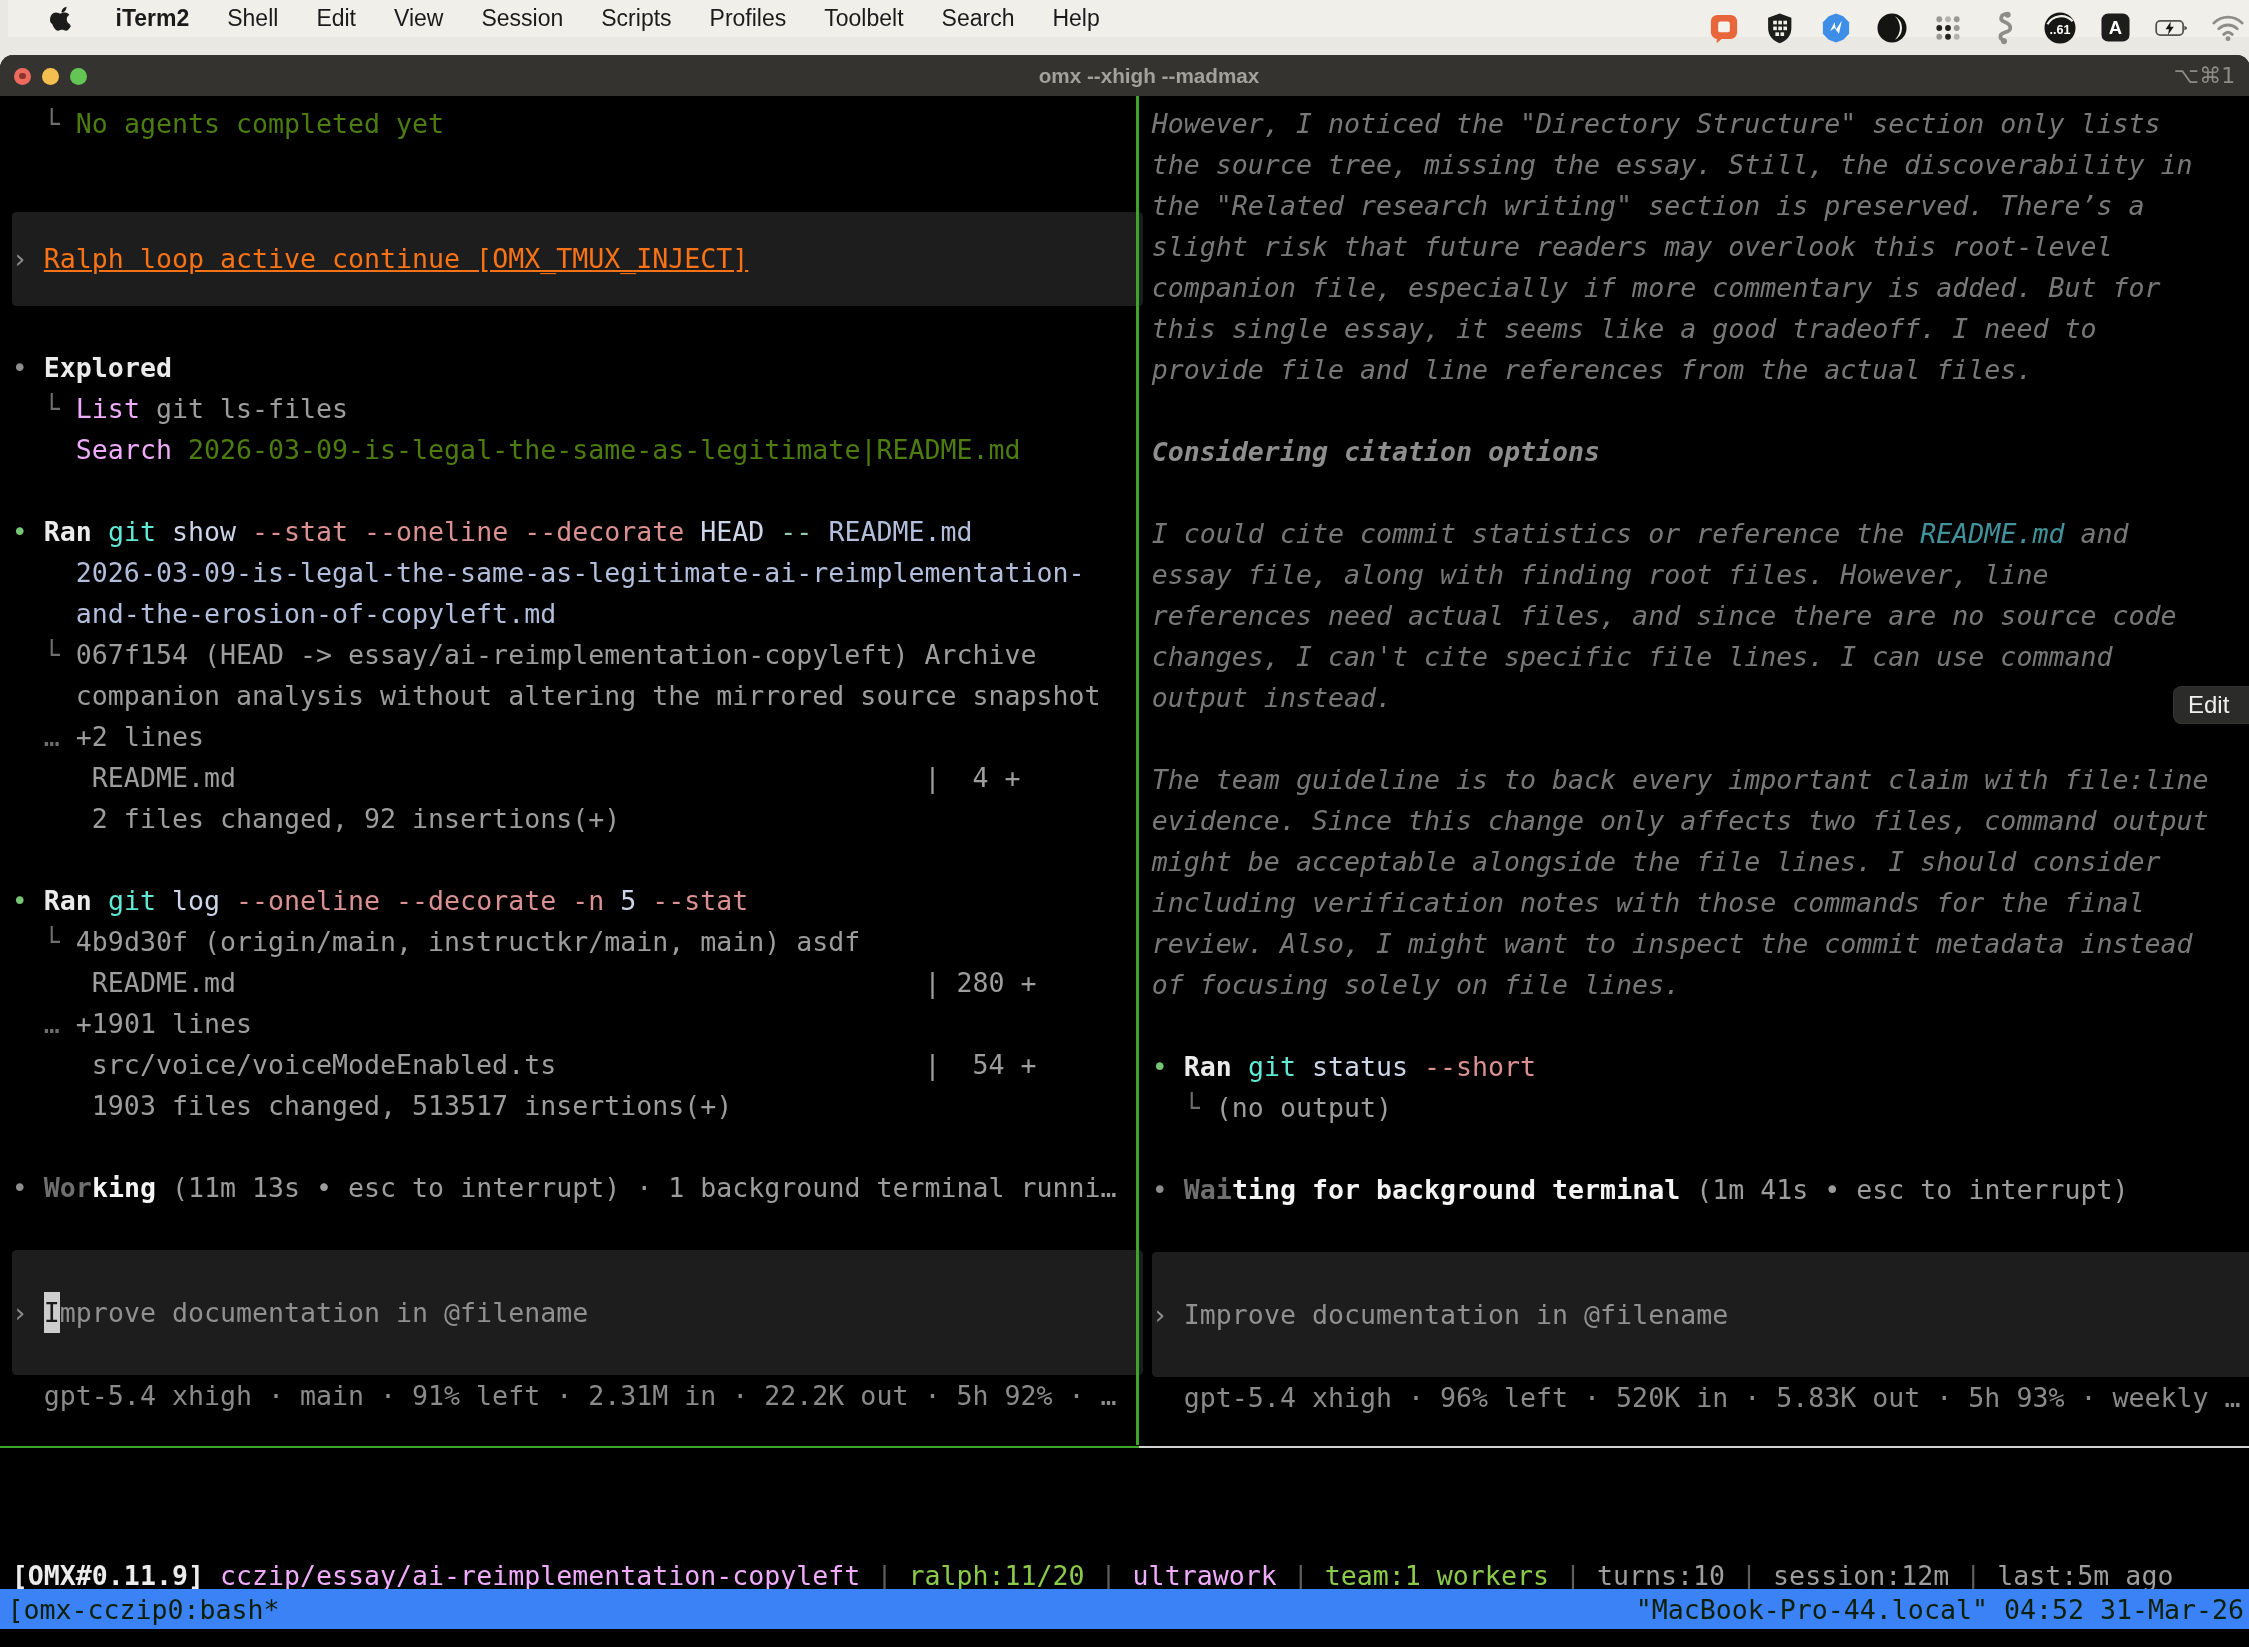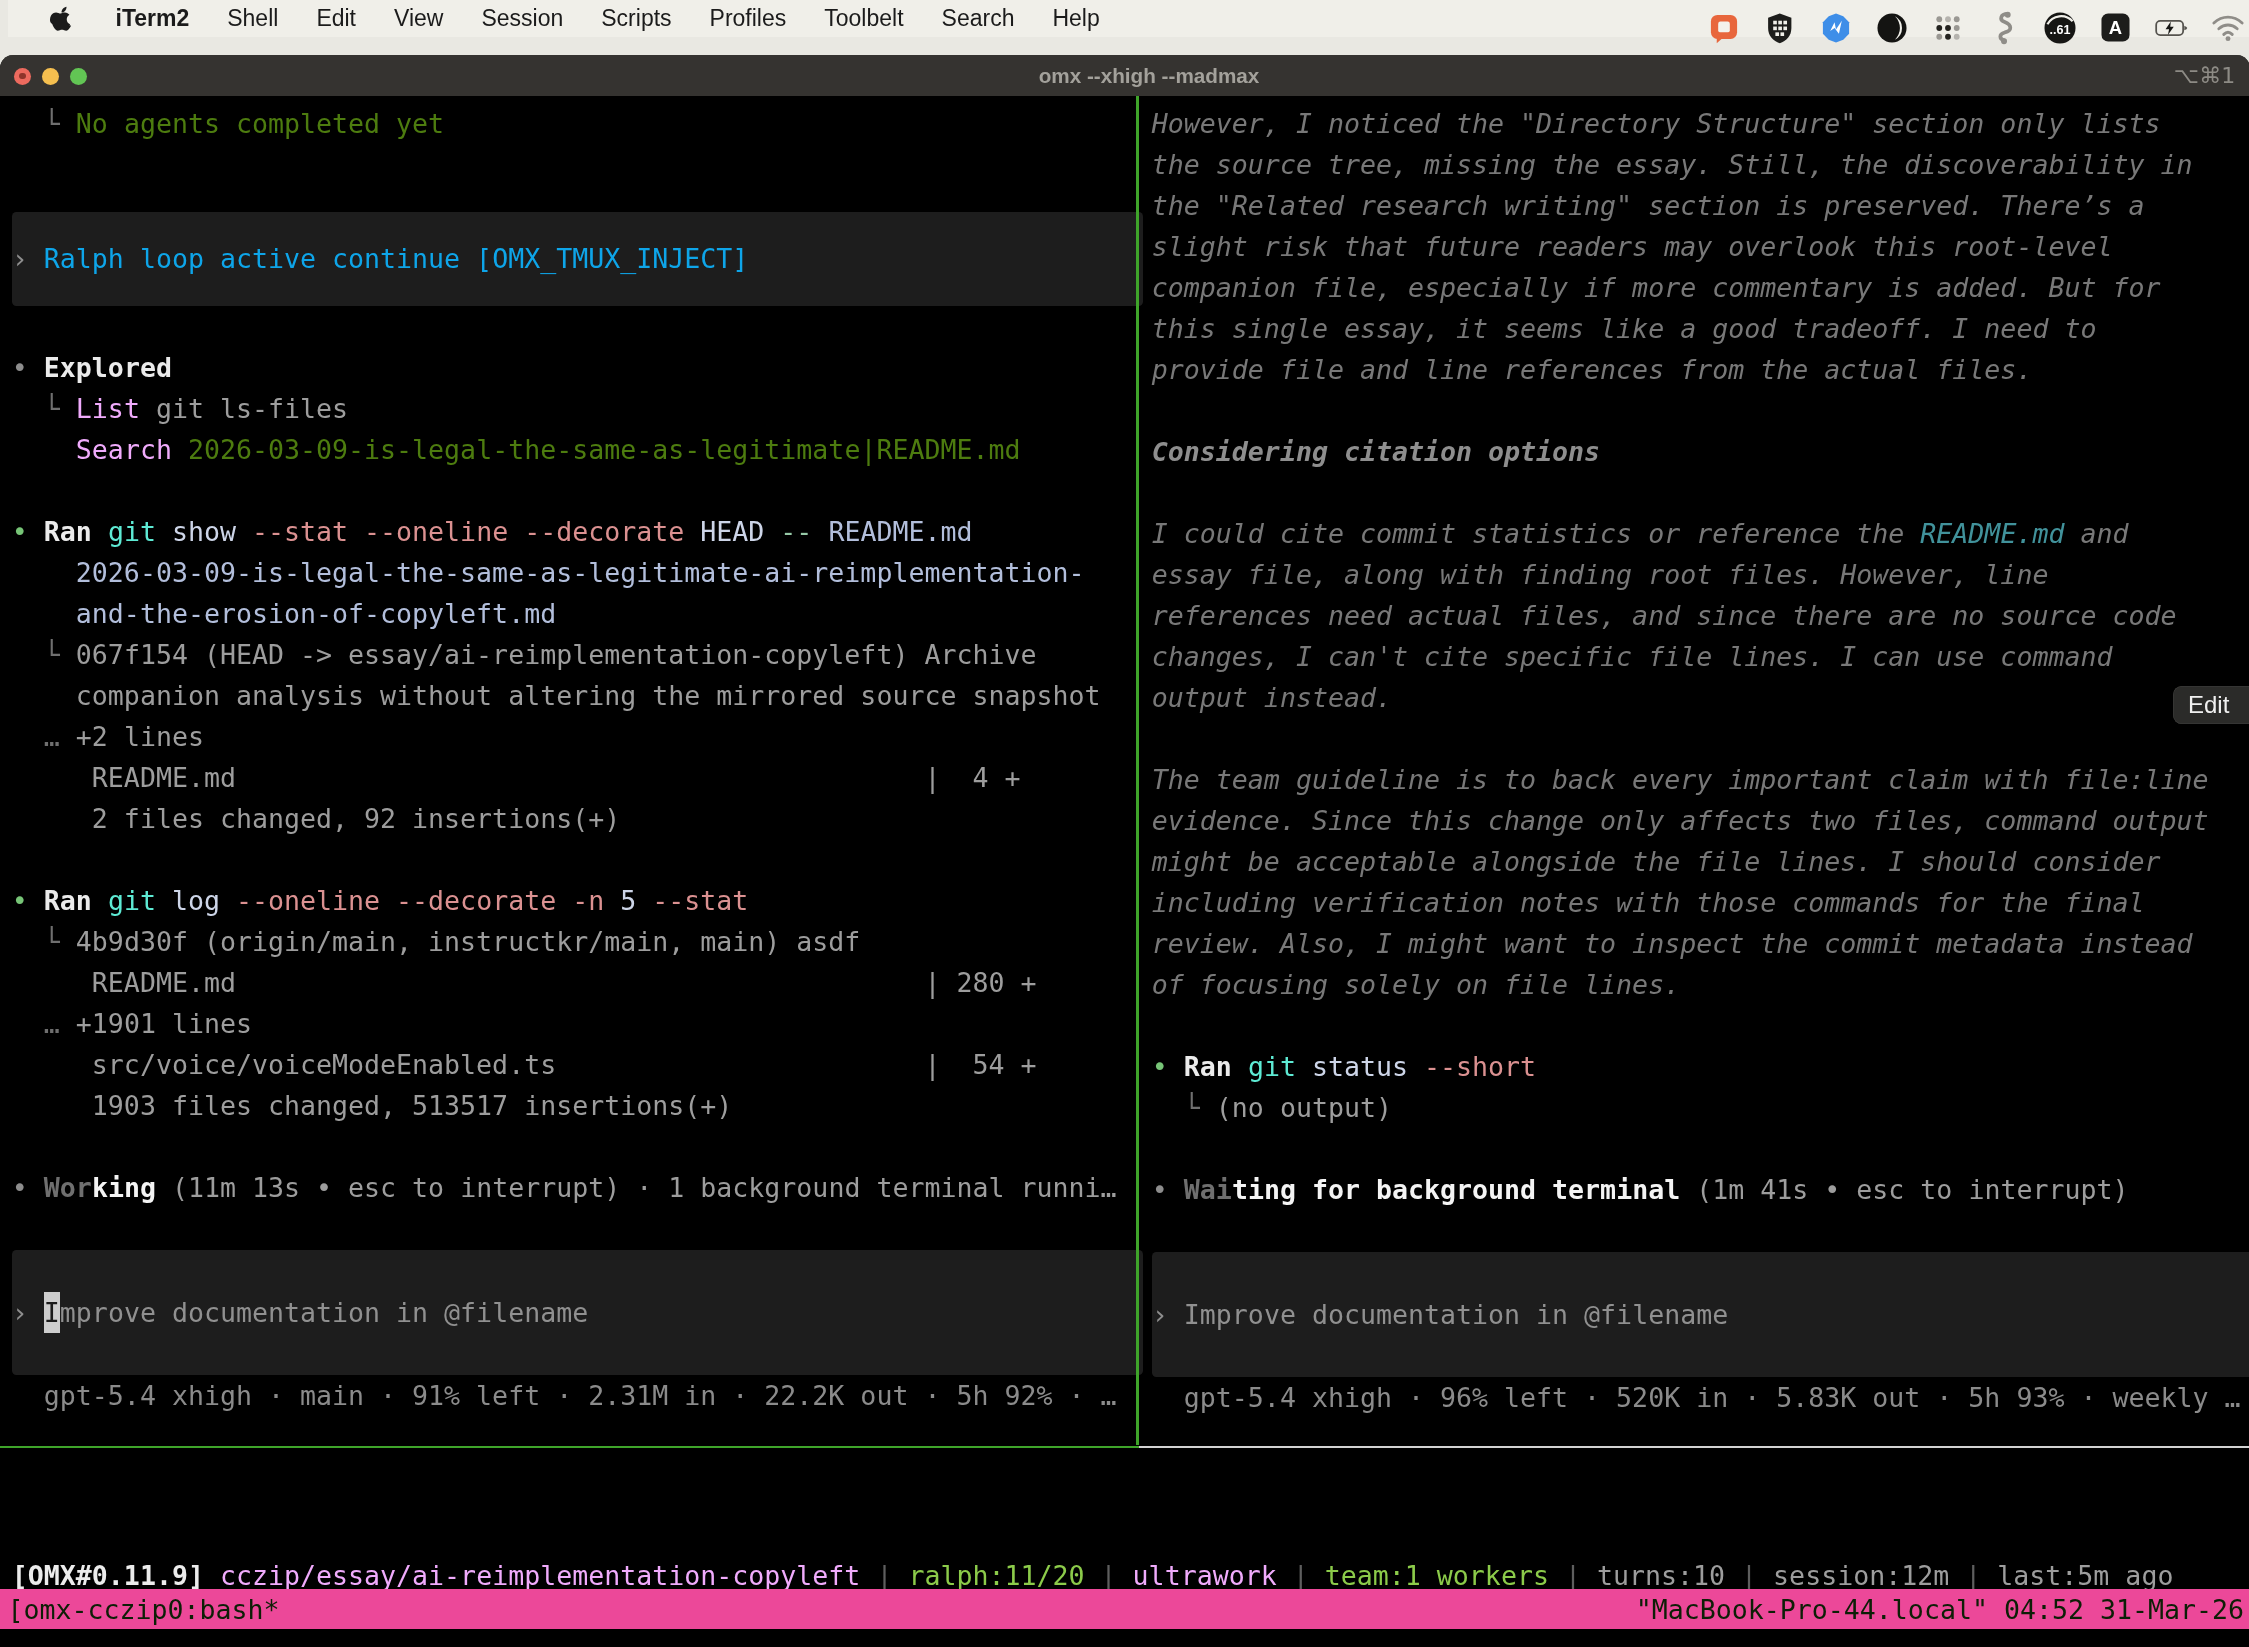--- a/index.html
+++ b/index.html
@@ -72,40 +72,40 @@
   .c-shdim{color:#6f6f6f;font-weight:bold;}
   .c-shbright{color:#f4f4f4;font-weight:bold;}
   .c-cyan{color:#f0abfc;}
   .c-blue{color:#5eead4;}
   .c-arg{color:#cdd5e8;}
   .c-flag{color:#db9191;}
   .c-psep{color:#96c9a7;}
   .c-file{color:#b2bedb;}
   .c-gb{color:#77c577;}
   .c-bb{color:#8d8d8d;}
-  .c-boxtxt{color:#0ea5e9;}
+  .c-boxtxt{color:#f97316;text-decoration:underline;}
   .c-prompt{color:#8d8d8d;}
   .c-input{color:#909090;}
   .c-cursor{background:#cdcdcd;color:#1a1a1a;}
   .c-think{color:#787878;font-style:italic;}
   .c-thinkb{color:#8e8e8e;font-style:italic;font-weight:bold;}
   .c-tfile{color:#41929b;font-style:italic;}
   .c-stat{color:#8b8b8b;}
   .c-sep{color:#5e5e5e;}
   .c-omxv{color:#ececec;font-weight:bold;}
   .c-omxg{color:#8ccb4a;}
   
   #bottom-pane{
     position:absolute;left:0;top:1393px;width:2250px;height:141px;background:#000;
     font-family:"DejaVu Sans Mono",monospace;font-size:26.6px;line-height:41px;white-space:pre;
   }
   #omx-line{padding:25px 0 0 11.8px;}
   
   #tmux-bar{
-    position:absolute;left:0;top:1534px;width:2250px;height:40px;background:#ec4899;
+    position:absolute;left:0;top:1534px;width:2250px;height:40px;background:#3b82f6;
     font-family:"DejaVu Sans Mono",monospace;font-size:26.6px;color:#0d1f06;
     display:flex;align-items:center;white-space:pre;
   }
   #tmux-left{margin-left:7.4px;}
   #tmux-right{position:absolute;right:5.9px;}
   
   #screen-chip{
     position:absolute;right:0;top:686px;height:38px;width:62px;
     background:#2b2b29;border-radius:8.9px 0 0 8.9px;color:#f0f0f0;
     font-size:24px;display:flex;align-items:center;padding-left:14.8px;overflow:hidden;

